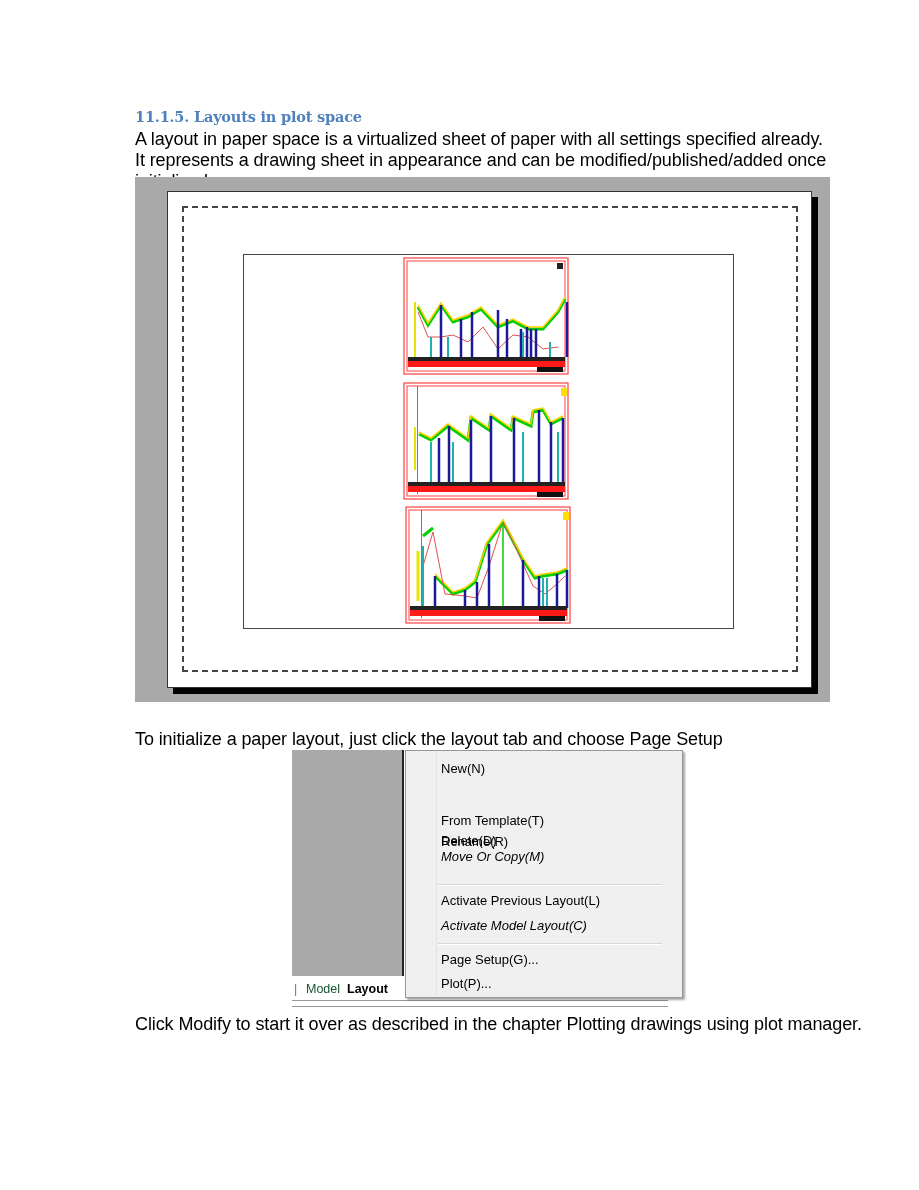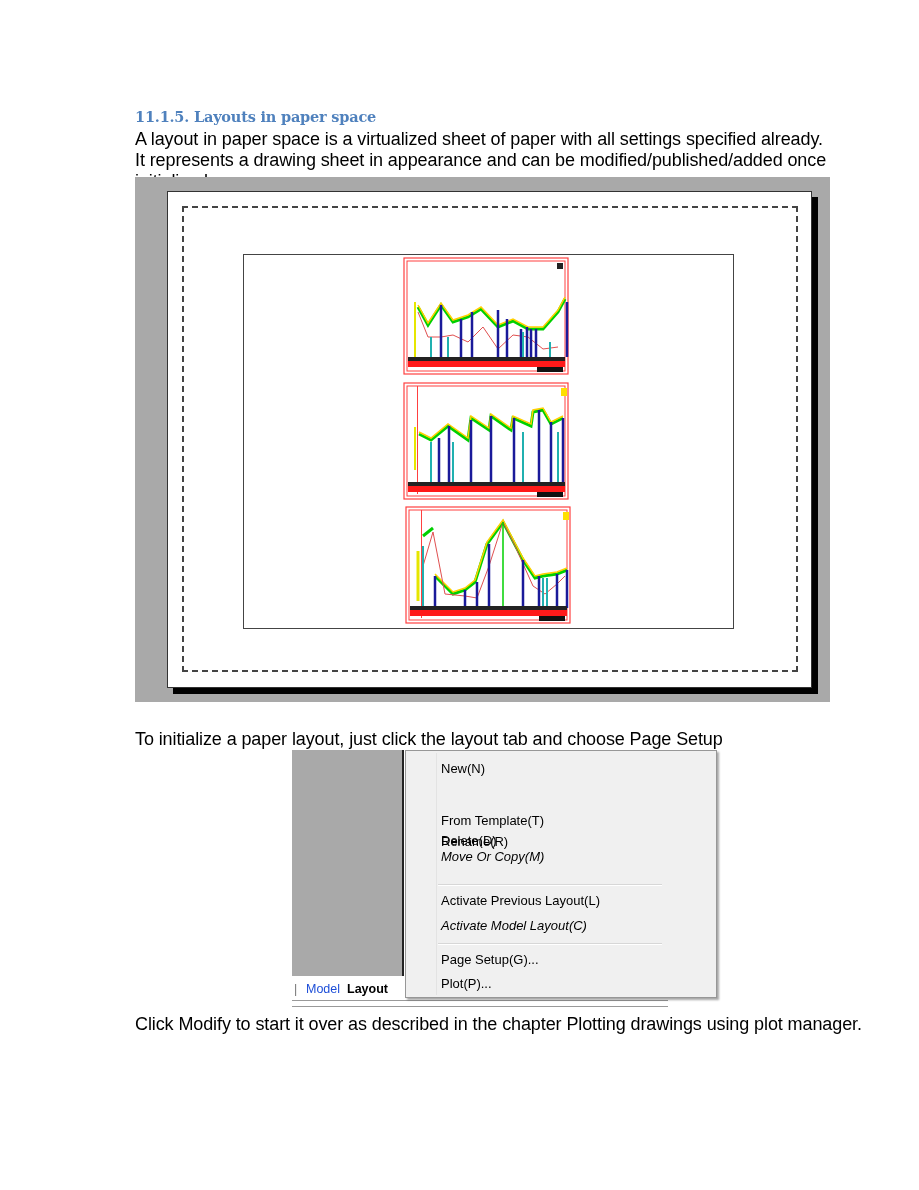--- a/index.html
+++ b/index.html
@@ -15,34 +15,34 @@
     .sheet { position:absolute; left:32px; top:14px; width:645px; height:497px; background:#fff; border:1px solid #333; box-shadow:6px 6px 0 #000; box-sizing:border-box; }
     .dashed { position:absolute; left:14px; top:14px; width:616px; height:466px; border:2px dashed #444; box-sizing:border-box; }
     .viewport { position:absolute; left:75px; top:62px; width:491px; height:375px; border:1px solid #444; box-sizing:border-box; background:#fff; }
     .thumb { position:absolute; width:166px; height:118px; }
 
     
     .fig2 { position:absolute; left:292px; top:750px; width:376px; height:258px; }
     .bg-gray { position:absolute; left:0; top:0; width:110px; height:226px; background:#a9a9a9; }
     .vline { position:absolute; left:110px; top:0; width:2px; height:226px; background:#222; }
     .tabbar { position:absolute; left:0; top:226px; width:376px; height:24px; background:#fff; border-bottom:1px solid #999; }
-    .tab-model { position:absolute; left:14px; top:6px; font-size:12.5px; color:#1d4ed8; }
+    .tab-model { position:absolute; left:14px; top:6px; font-size:12.5px; color:#14532d; }
     .tab-layout { position:absolute; left:55px; top:6px; font-size:12.5px; font-weight:bold; color:#000; }
     .tab-sep { position:absolute; left:2px; top:6px; font-size:12.5px; color:#777; }
-    .menu { position:absolute; left:113px; top:0; width:312px; height:248px; background:#f0f0f0; border:1px solid #979797; box-shadow:2px 2px 2px rgba(0,0,0,0.35); box-sizing:border-box; }
+    .menu { position:absolute; left:113px; top:0; width:278px; height:248px; background:#f0f0f0; border:1px solid #979797; box-shadow:2px 2px 2px rgba(0,0,0,0.35); box-sizing:border-box; }
     .menu-item { position:absolute; left:35px; font-family:"Liberation Sans", sans-serif; font-size:13px; color:#000; height:20px; line-height:20px; cursor:default; }
     .menu-sep { position:absolute; left:32px; width:224px; height:1px; background:#d7d7d7; border-bottom:1px solid #fff; }
     .menu-gutter { position:absolute; left:30px; top:2px; width:1px; height:242px; background:#e3e3e3; }
     .redline { position:absolute; left:374px; top:4px; width:2px; height:128px; background:#9e3b3b; }
     .bottomline { position:absolute; left:0; top:256px; width:376px; height:1px; background:#999; }
   </style>
 </head>
 <body>
 
-<div class="heading">11.1.5. Layouts in paper space</div>
+<div class="heading">11.1.5. Layouts in plot space</div>
 <div class="para p1">A layout in paper space is a virtualized sheet of paper with all settings specified already. It represents a drawing sheet in appearance and can be modified/published/added once initialized.</div>
 
 <div class="fig1">
   <div class="sheet">
     <div class="dashed"></div>
     <div class="viewport">
 
       <svg class="thumb" style="left:159px;top:2px;" viewBox="0 0 166 118">
         <rect x="1" y="1" width="164" height="116" fill="#fff" stroke="#ff4040" stroke-width="1.2"></rect>
         <rect x="4" y="4" width="158" height="110" fill="none" stroke="#ff4040" stroke-width="1"></rect>

